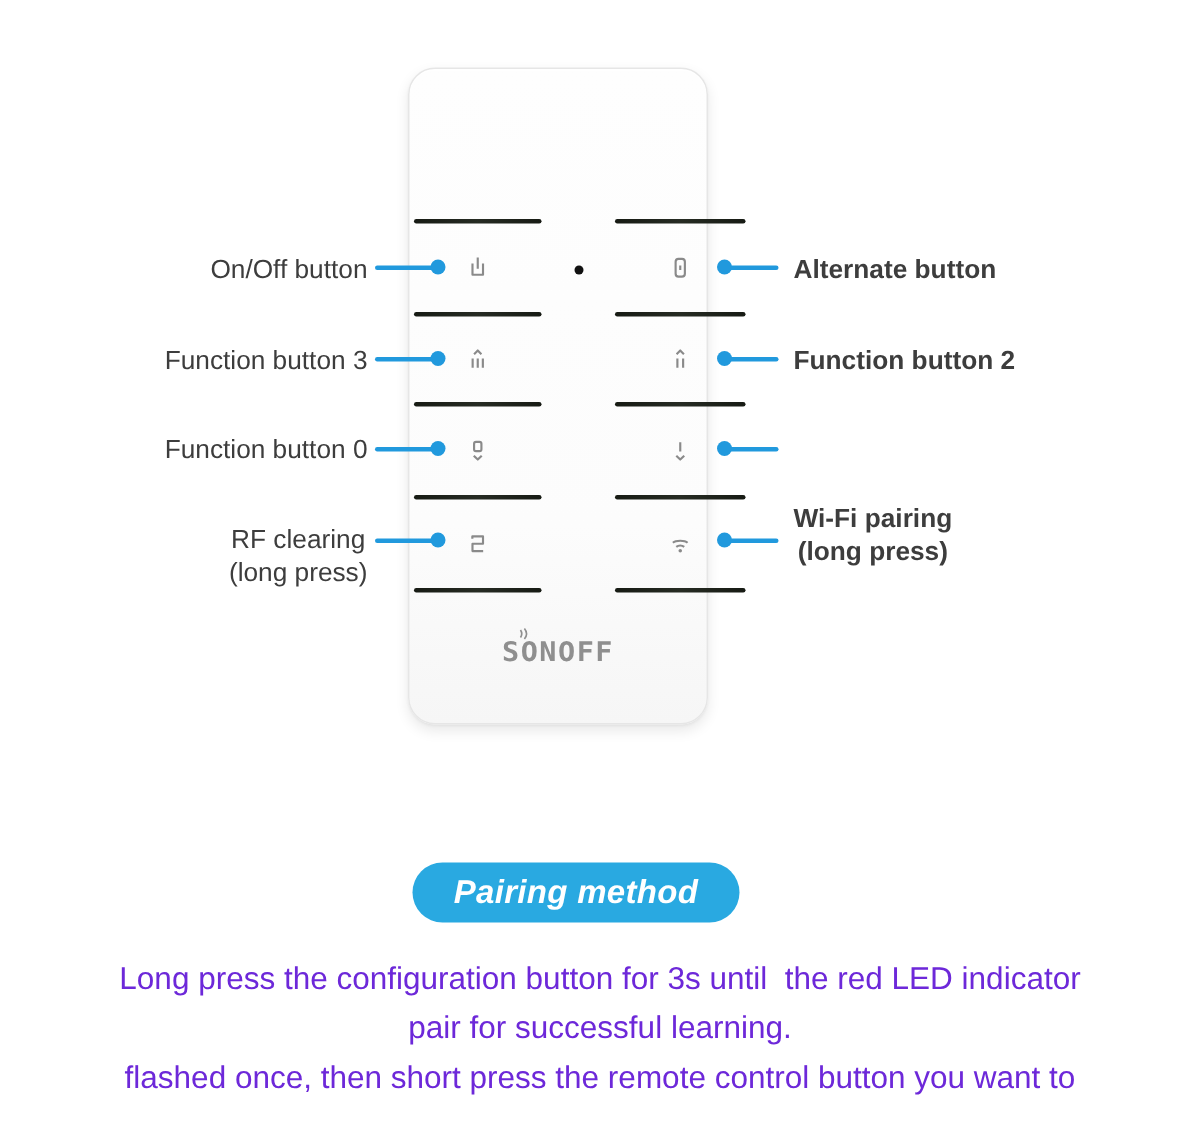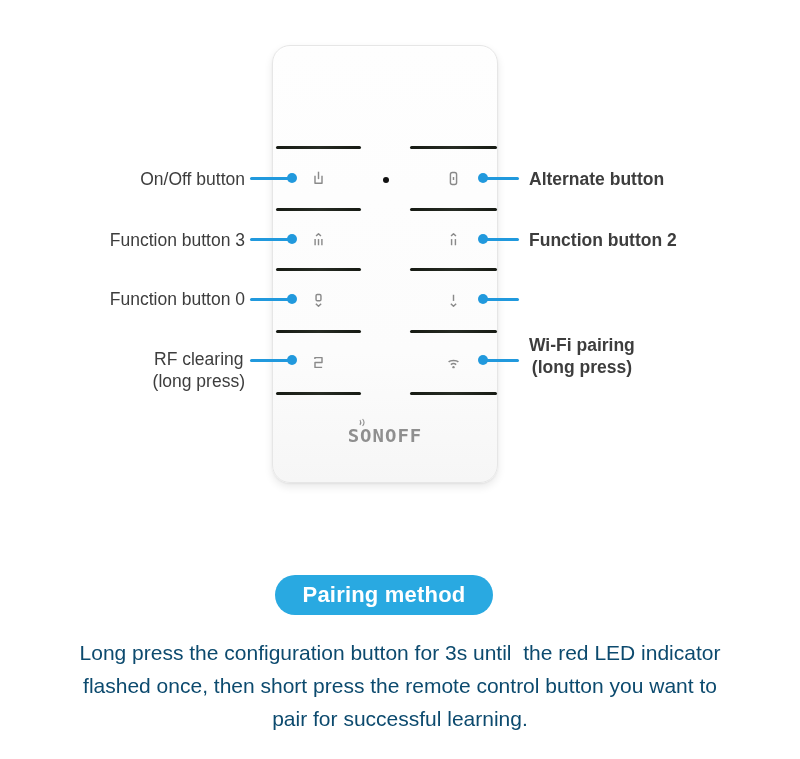--- a/index.html
+++ b/index.html
@@ -8,21 +8,21 @@
     --text-dark:#3d3d3d;
     --icon-gray:#8a8a8a;
   }
   html,body{margin:0;padding:0;background:#ffffff;}
   .page{
     position:relative;width:800px;height:759px;background:#ffffff;overflow:hidden;
     font-family:"Liberation Sans",sans-serif;
   }
   
   .remote{
-    position:absolute;left:272px;top:45px;width:226px;height:438px;
+    position:absolute;left:272px;top:45px;width:200px;height:438px;
     background:linear-gradient(180deg,#fefefe 0%,#fcfcfc 70%,#f6f6f6 100%);
     border:1px solid #e6e6e6;border-radius:18px;box-sizing:border-box;
     box-shadow:0 1px 2px rgba(0,0,0,.05),0 4px 9px rgba(0,0,0,.09),inset 0 1px 0 #ffffff;
   }
   .sep{
     position:absolute;height:3px;border-radius:2px;
     background:linear-gradient(90deg,#171b14,#262b23 50%,#171b14);
   }
   .sep.col-l{left:3px;width:85px;}
   .sep.col-r{left:137px;width:87px;}
@@ -61,25 +61,25 @@
   .co-line.right{left:482px;width:37px;}
   .co-dot{
     position:absolute;width:10px;height:10px;border-radius:50%;
     background:var(--connector-blue);z-index:3;
   }
   
   .pill{
     position:absolute;left:275px;top:575px;width:218px;height:40px;border-radius:21px;
     background:var(--accent-blue);color:#ffffff;font-size:22px;font-weight:bold;
     display:flex;align-items:center;justify-content:center;letter-spacing:.2px;
-    border:none;font-family:"Liberation Sans",sans-serif;
+    border:none;font-family:"Liberation Sans",sans-serif;font-style:italic;
   }
   .instructions{
     position:absolute;left:0;top:636px;width:800px;text-align:center;
-    color:#0c4a6e;font-size:21px;line-height:33px;
+    color:#6d28d9;font-size:21px;line-height:33px;
   }
   .instructions span{display:block;white-space:pre;}
 </style>
 </head>
 <body>
 
 <div class="page">
 
   <div class="remote">
 
@@ -196,17 +196,17 @@
     <span>Wi-Fi pairing</span>
     <span>(long press)</span>
   </div>
   <div class="co-line right" style="top:358.5px"></div>
   <div class="co-dot" style="left:478px;top:355px"></div>
 
   <div class="pill">Pairing method</div>
 
   <div class="instructions">
     <span>Long press the configuration button for 3s until  the red LED indicator</span>
+    <span>pair for successful learning.</span>
     <span>flashed once, then short press the remote control button you want to</span>
-    <span>pair for successful learning.</span>
   </div>
 
 </div>
 
 </body></html>

